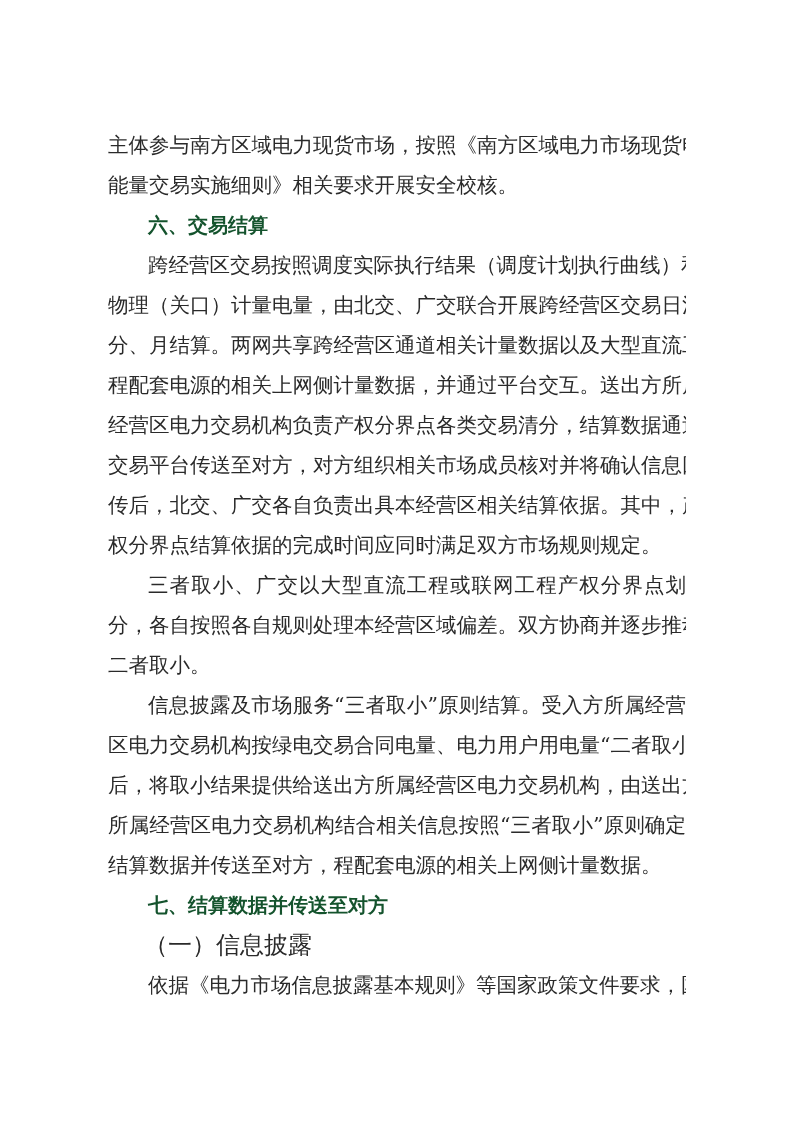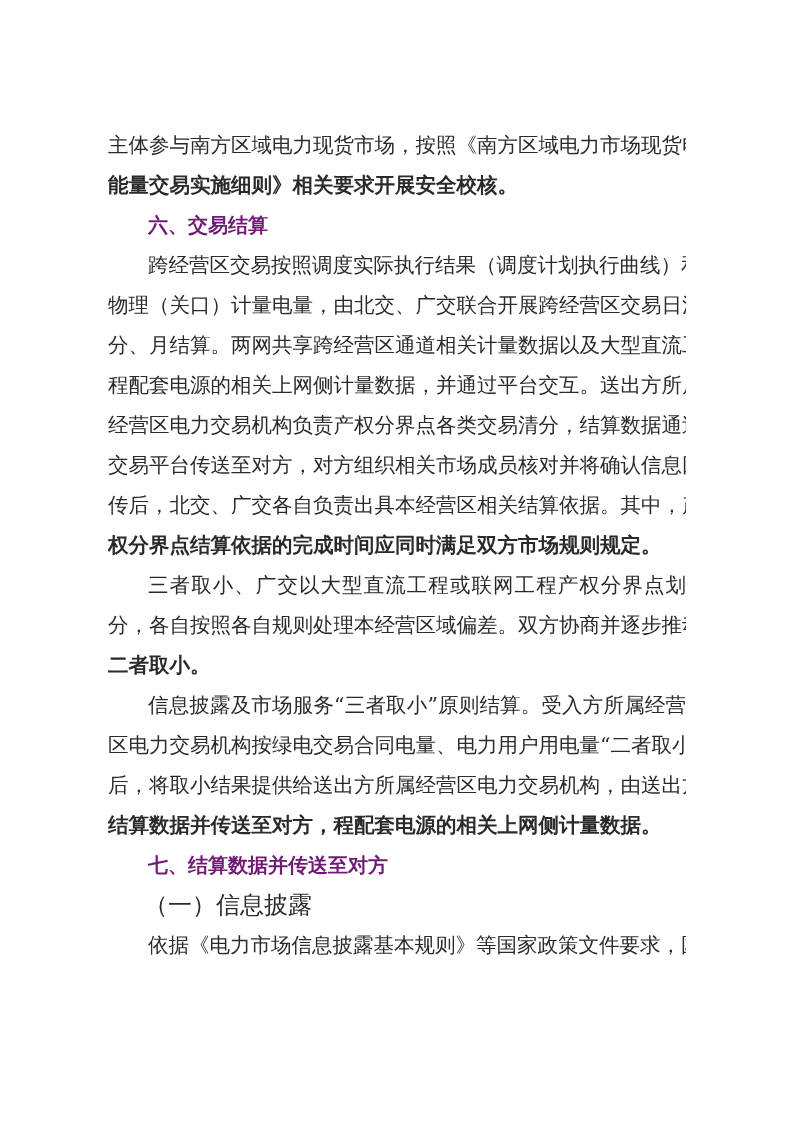--- a/index.html
+++ b/index.html
@@ -25,33 +25,32 @@
       height: 40px;
       line-height: 40px;
       font-size: 20.5px;
       white-space: nowrap;
       text-align: justify;
       text-align-last: justify;
       overflow: hidden;
     }
     .line.last {
       text-align-last: left;
-      font-weight: bold;
     }
     .line.indent {
       padding-left: 40px;
     }
     .heading {
       height: 40px;
       line-height: 40px;
       font-size: 20px;
       font-weight: bold;
       font-family: "DejaVu Sans", "Liberation Sans", sans-serif;
       padding-left: 40px;
-      color: #701a75;
+      color: #14532d;
       white-space: nowrap;
     }
     .subheading {
       height: 40px;
       line-height: 40px;
       font-size: 24px;
       padding-left: 36px;
       white-space: nowrap;
     }
   </style>
@@ -81,20 +80,21 @@
   <div>
     <div class="line indent">三者取小、广交以大型直流工程或联网工程产权分界点划</div>
     <div class="line">分，各自按照各自规则处理本经营区域偏差。双方协商并逐步推动</div>
     <div class="line last">二者取小。</div>
   </div>
 
   <div>
     <div class="line indent">信息披露及市场服务“三者取小”原则结算。受入方所属经营</div>
     <div class="line">区电力交易机构按绿电交易合同电量、电力用户用电量“二者取小”</div>
     <div class="line">后，将取小结果提供给送出方所属经营区电力交易机构，由送出方</div>
+    <div class="line">所属经营区电力交易机构结合相关信息按照“三者取小”原则确定</div>
     <div class="line last">结算数据并传送至对方，程配套电源的相关上网侧计量数据。</div>
   </div>
 
   <div class="heading">七、结算数据并传送至对方</div>
 
   <div class="subheading">（一）信息披露</div>
 
   <div>
     <div class="line indent">依据《电力市场信息披露基本规则》等国家政策文件要求，国</div>
   </div>

